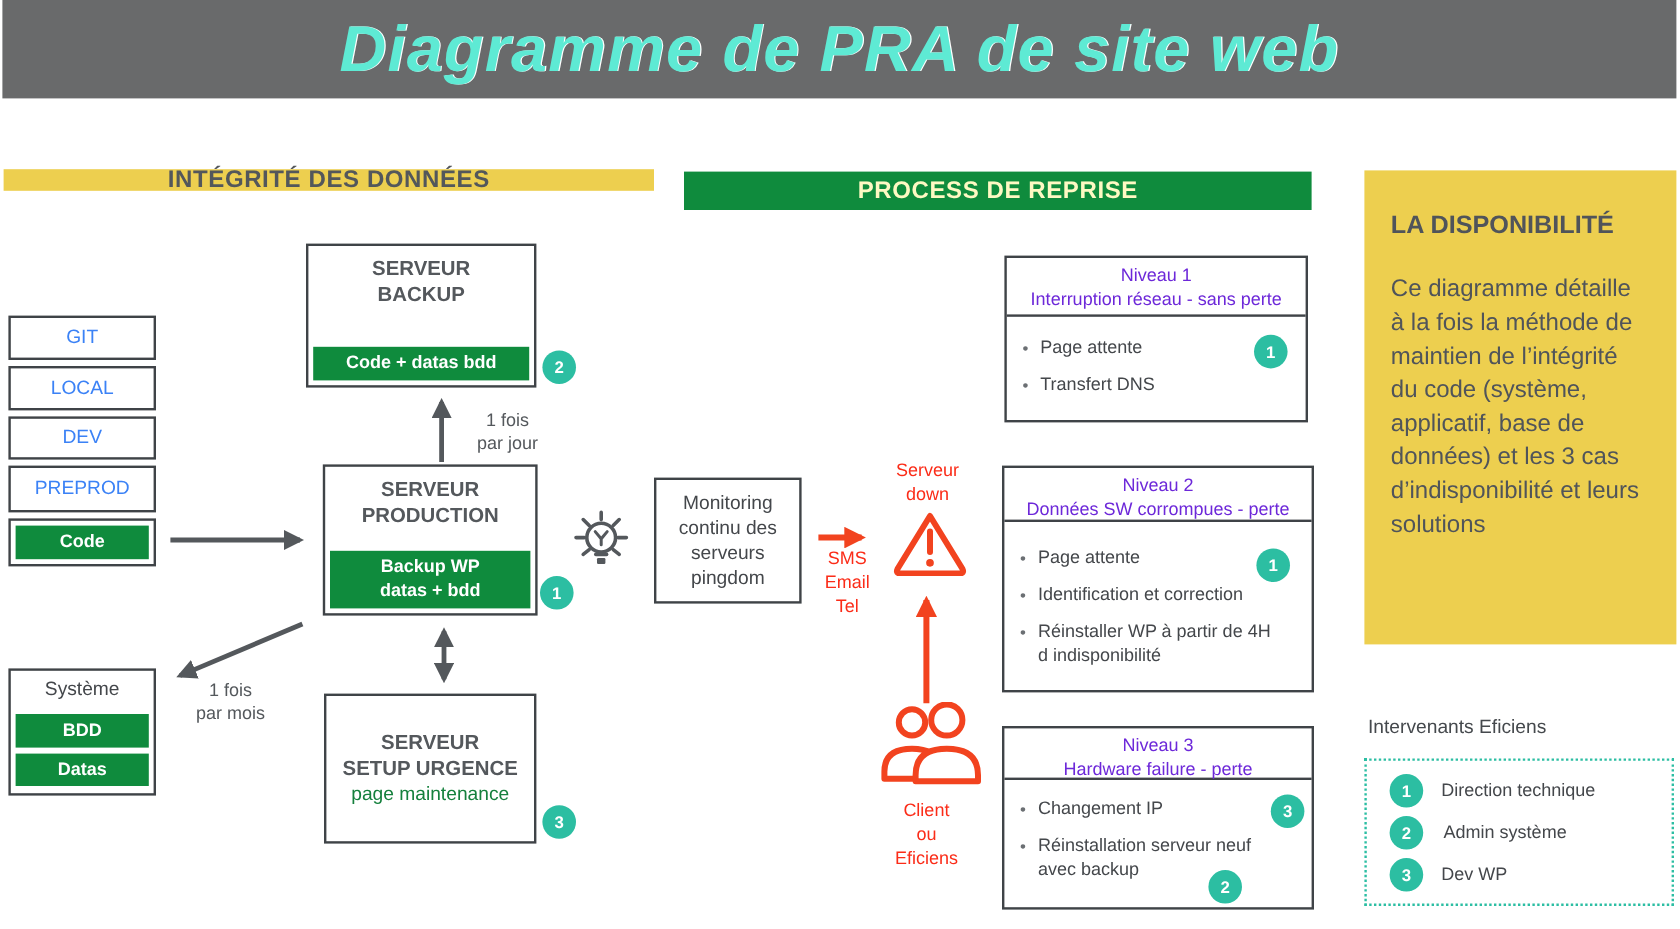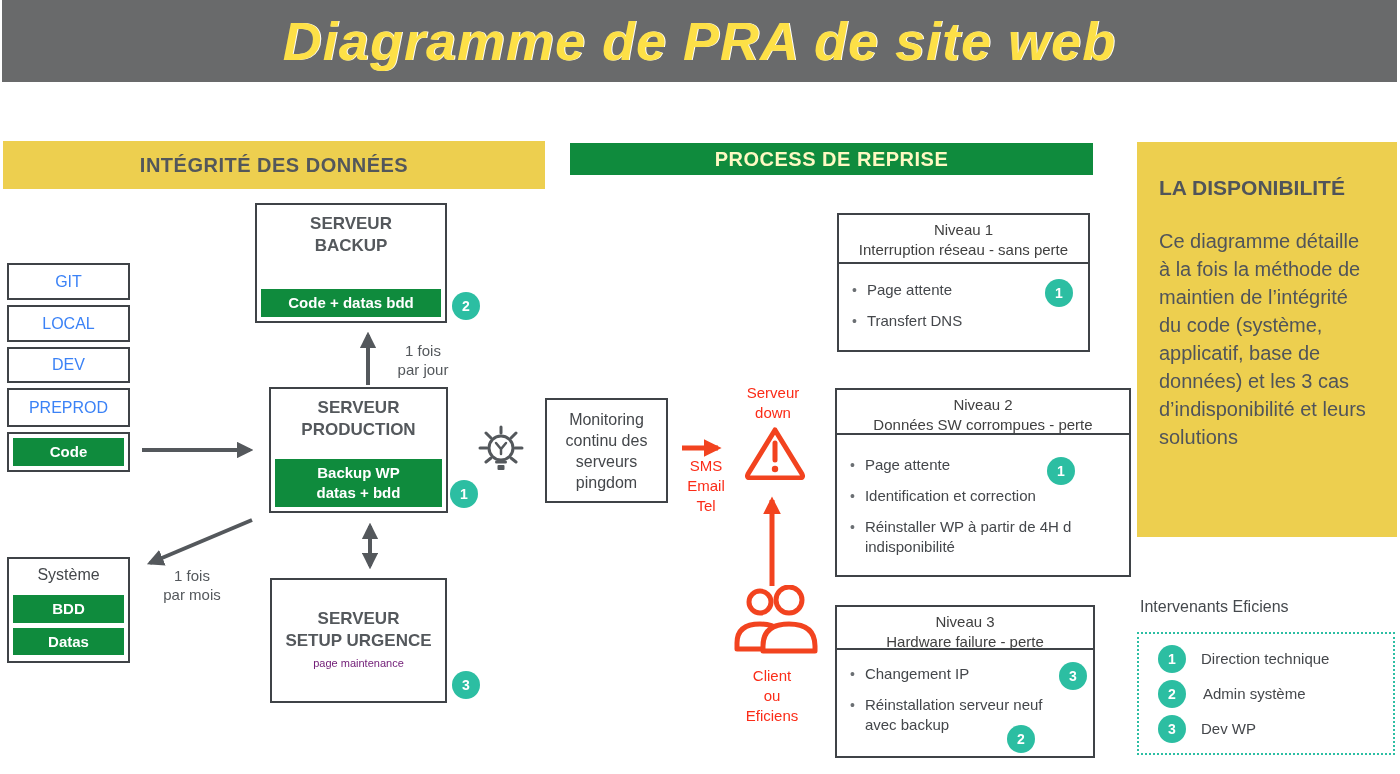--- a/index.html
+++ b/index.html
@@ -5,47 +5,47 @@
   html,body{margin:0;padding:0;background:#fff;}
   #stage{position:relative;width:1400px;height:774px;background:#fff;overflow:hidden;
          font-family:"Liberation Sans",sans-serif;color:#45494D;}
   .abs{position:absolute;}
   .pre{white-space:pre-line;}
   .center{text-align:center;}
 
   
   .banner{left:2px;top:0;width:1395px;height:82px;background:#696A6B;
           display:flex;align-items:center;justify-content:center;}
-  .banner h1{margin:12px;color:#fde047;font-size:54px;font-style:italic;font-weight:bold;
+  .banner h1{margin:12px;color:#5eead4;font-size:54px;font-style:italic;font-weight:bold;
              letter-spacing:1px;text-shadow:1px 0 0 #fff;}
 
   
   .secHead{display:flex;align-items:center;justify-content:center;
            font-weight:bold;font-size:20px;letter-spacing:.5px;}
   .secHead.yellow{background:#EDCF4F;color:#53575B;}
   .secHead.green{background:#0F8B3D;color:#fef9c3;}
 
   
   .box{position:absolute;background:#fff;border:2px solid #3F4347;box-sizing:border-box;}
 
   .envBox{display:flex;align-items:center;justify-content:center;font-size:16px;color:#3b82f6;}
   .greenBar{position:absolute;left:4px;right:4px;background:#0F8B3D;color:#fff;
             font-weight:bold;font-size:15px;display:flex;align-items:center;
             justify-content:center;text-align:center;line-height:20px;}
 
   .srvTitle{font-weight:bold;font-size:17px;color:#54585C;line-height:22px;text-align:center;}
-  .srvSub{font-size:11px;color:#701a75;text-align:center;line-height:22px;}
+  .srvSub{font-size:16px;color:#15803d;text-align:center;line-height:22px;}
 
   .badge{position:absolute;width:28px;height:28px;border-radius:50%;background:#2CBEA2;
          color:#fff;font-weight:bold;font-size:14px;display:flex;align-items:center;
          justify-content:center;}
 
   
   .levelHead{border-bottom:2px solid #3F4347;text-align:center;font-size:15px;
-             color:#404040;line-height:20px;padding-top:5px;box-sizing:border-box;}
+             color:#6d28d9;line-height:20px;padding-top:5px;box-sizing:border-box;}
   .levelBody{padding:16px 25px 0 13px;}
   .bullet{display:flex;margin-bottom:11px;font-size:15px;color:#44474B;line-height:20px;}
   .bullet::before{content:"•";color:#6B6F73;margin-right:10px;font-size:14px;line-height:20px;}
 
   .redTxt{color:#FB2C18;font-size:15px;line-height:20px;}
   .grayTxt{color:#54585C;font-size:15px;line-height:19px;}
 
   
   .panel{left:1137px;top:142px;width:260px;height:395px;background:#EDCF4F;
          box-sizing:border-box;padding:34px 18px 0 22px;color:#50545A;}
@@ -73,21 +73,21 @@
       <marker id="ahRed" viewBox="0 0 10 10" refX="8" refY="5" markerWidth="3.6" markerHeight="3.6" orient="auto-start-reverse">
         <path d="M0 0 L10 5 L0 10 z" fill="#F2431F"></path>
       </marker>
     </defs>
   </svg>
 
   <div class="abs banner">
     <h1>Diagramme de PRA de site web</h1>
   </div>
 
-  <div class="abs secHead yellow" style="left:3px;top:141px;width:542px;height:48px">INTÉGRITÉ DES DONNÉES</div>
+  <div class="abs secHead yellow" style="left:3px;top:141px;width:542px;height:18px">INTÉGRITÉ DES DONNÉES</div>
   <div class="abs secHead green" style="left:570px;top:143px;width:523px;height:32px">PROCESS DE REPRISE</div>
 
   <div class="box envBox" style="left:7px;top:263px;width:123px;height:37px">GIT</div>
   <div class="box envBox" style="left:7px;top:305px;width:123px;height:37px">LOCAL</div>
   <div class="box envBox" style="left:7px;top:347px;width:123px;height:36px">DEV</div>
   <div class="box envBox" style="left:7px;top:388px;width:123px;height:39px">PREPROD</div>
   <div class="box" style="left:7px;top:432px;width:123px;height:40px">
     <div class="greenBar" style="top:4px;bottom:4px">Code</div>
   </div>
 
@@ -190,21 +190,21 @@
       <div>Niveau 1</div>
       <div>Interruption réseau - sans perte</div>
     </div>
     <div class="levelBody">
       <div class="bullet">Page attente</div>
       <div class="bullet">Transfert DNS</div>
     </div>
     <div class="badge" style="left:206px;top:64px">1</div>
   </div>
 
-  <div class="box" style="left:835px;top:388px;width:296px;height:189px">
+  <div class="box" style="left:835px;top:388px;width:260px;height:189px">
     <div class="levelHead" style="height:45px">
       <div>Niveau 2</div>
       <div>Données SW corrompues - perte</div>
     </div>
     <div class="levelBody" style="padding-top:20px">
       <div class="bullet">Page attente</div>
       <div class="bullet">Identification et correction</div>
       <div class="bullet">Réinstaller WP à partir de 4H d indisponibilité</div>
     </div>
     <div class="badge" style="left:210px;top:67px">1</div>

